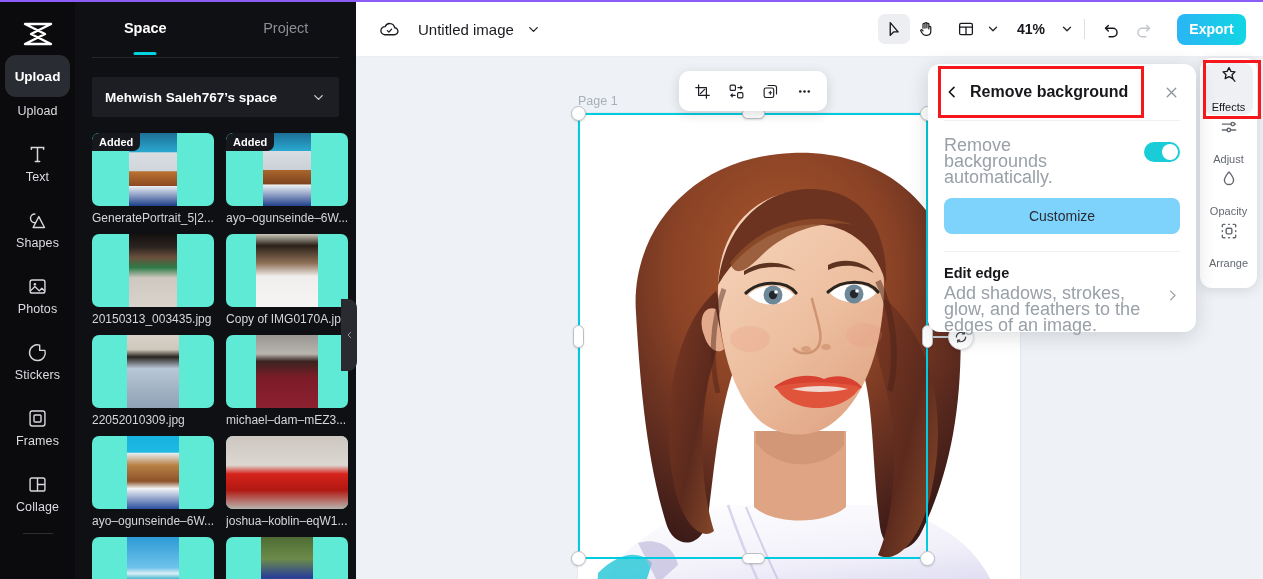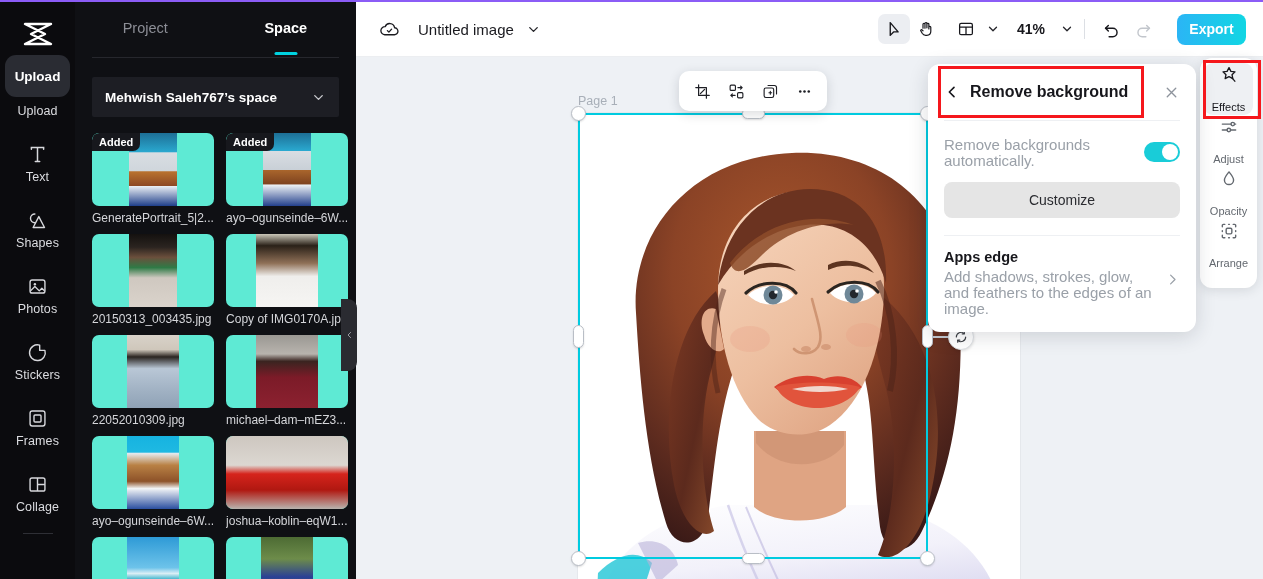--- a/index.html
+++ b/index.html
@@ -162,28 +162,28 @@
     background: #fff; border-radius: 12px; box-shadow: 0 4px 20px rgba(30,35,50,.16);
     z-index: 45;
   }
   .rbg-head { height: 56px; display:flex; align-items:center; padding: 0 16px; }
   .rbg-back { color:#17171c; display:flex; cursor:pointer; margin-right: 10px; }
   .rbg-title { font-size: 16px; font-weight: 700; color: #17171c; }
   .rbg-close { margin-left:auto; color:#8d939c; cursor:pointer; display:flex; }
   .rbg-rule { height:1px; background:#eef0f3; margin: 0 16px; }
   .rbg-sec { padding: 12px 16px 0; position: relative; }
   .rbg-h { font-size: 14.5px; font-weight: 700; color:#17171c; }
-  .rbg-sub { font-size: 15px; color:#9aa0a8; margin-top: 4px; line-height: 16px; max-width: 160px; }
+  .rbg-sub { font-size: 18px; color:#9aa0a8; margin-top: 4px; line-height: 16px; max-width: 160px; }
   .toggle {
     position: absolute; right: 16px; top: 21px; width: 36px; height: 20px;
     border-radius: 11px; background: #19ccd8; cursor: pointer;
   }
   .toggle .knob { position:absolute; right:2px; top:2px; width:16px; height:16px; border-radius:50%; background:#fff; }
   .customize {
-    margin: 13px 16px 4px; height: 36px; background: #e5e5e5; border-radius: 8px;
+    margin: 13px 16px 4px; height: 36px; background: #7dd3fc; border-radius: 8px;
     display:flex; align-items:center; justify-content:center;
     font-size: 14px; color:#2a2b30; cursor:pointer;
   }
   .rbg-chev { position:absolute; right:16px; top: 36px; color:#9aa0a8; }
 
   
   .redbox { position:absolute; border: 3px solid #f5171c; z-index: 55; pointer-events:none; }
 
   
   .rrail {
@@ -268,22 +268,22 @@
     </div>
 
     <div class="rail-div"></div>
 
 
     <div class="rail-tip">Upload</div>
   </div>
 
   <div class="media">
     <div class="tabs">
+      <div class="tab active">Space</div>
       <div class="tab">Project</div>
-      <div class="tab active">Space</div>
     </div>
     <div class="tab-rule"></div>
 
     <div class="space-select">
       <span class="nm">Mehwish Saleh767’s space</span>
       <svg width="15" height="15" viewBox="0 0 24 24" fill="none" stroke="#c9cace" stroke-width="2.2" stroke-linecap="round" stroke-linejoin="round">
           <path d="M6 9l6 6 6-6"></path>
         </svg>
     </div>
 
@@ -583,21 +583,21 @@
       <div class="toggle">
           <div class="knob"></div>
         </div>
     </div>
 
     <div class="customize">Customize</div>
 
     <div class="rbg-rule" style="margin-top:17px;"></div>
 
     <div class="rbg-sec" style="padding-top:13px;">
-      <div class="rbg-h">Apps edge</div>
+      <div class="rbg-h">Edit edge</div>
       <div class="rbg-sub" style="max-width:210px;">Add shadows, strokes, glow, and feathers to the edges of an image.</div>
       <span class="rbg-chev">
         <svg width="15" height="15" viewBox="0 0 24 24" fill="none" stroke="#9aa0a8" stroke-width="2" stroke-linecap="round" stroke-linejoin="round">
             <path d="M9 5l7 7-7 7"></path>
           </svg>
       </span>
     </div>
   </div>
 
   <div class="rrail">

